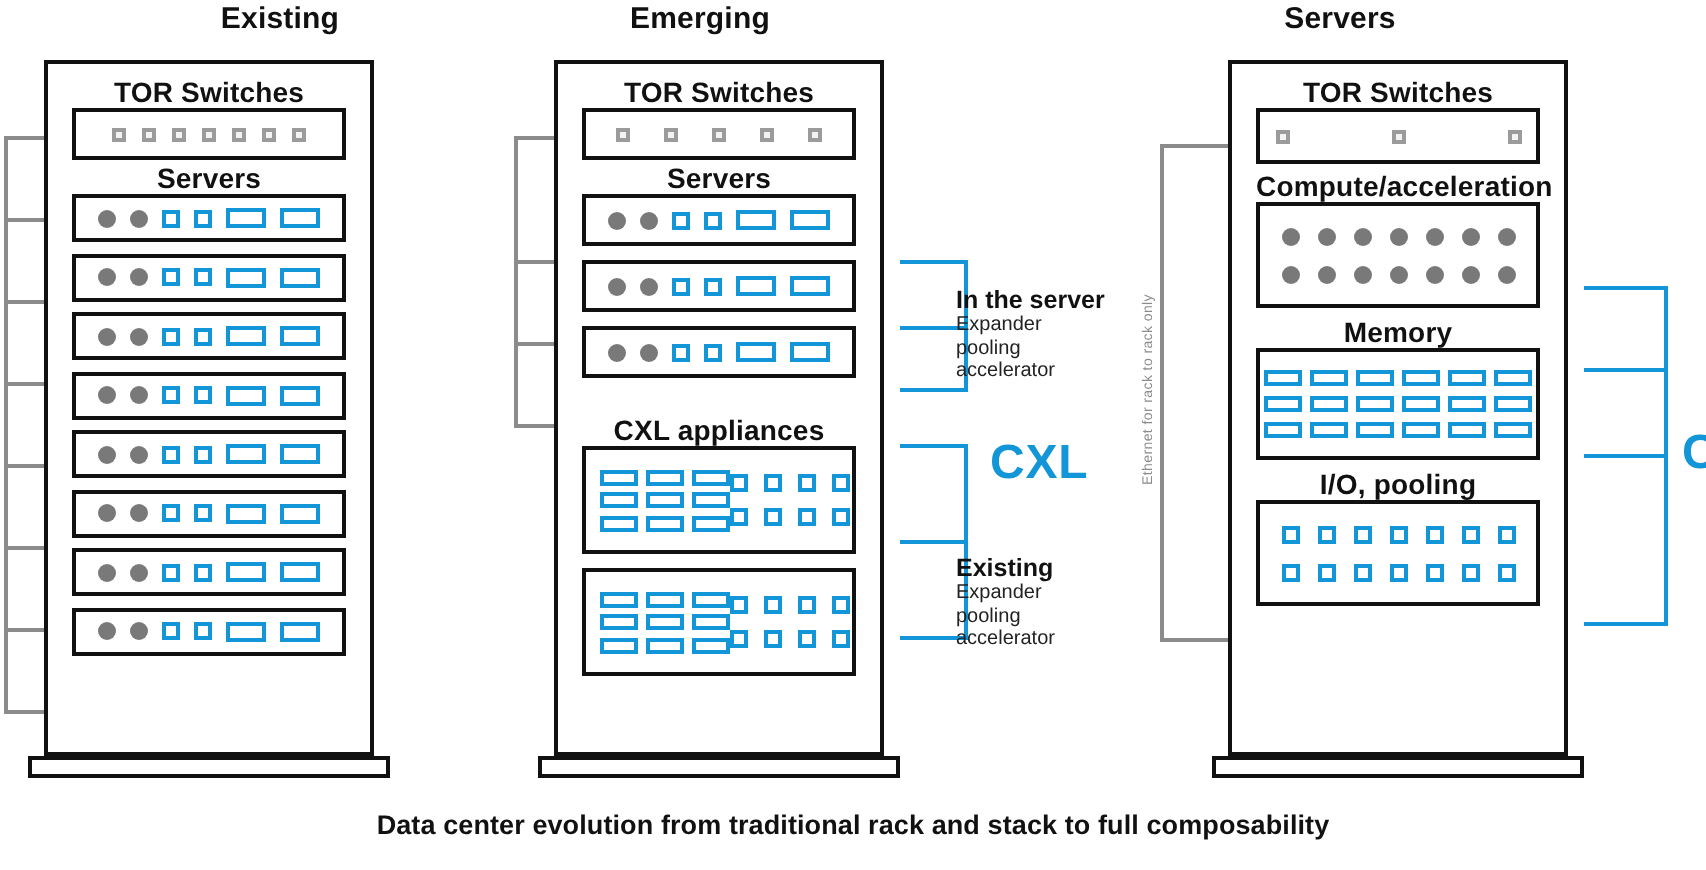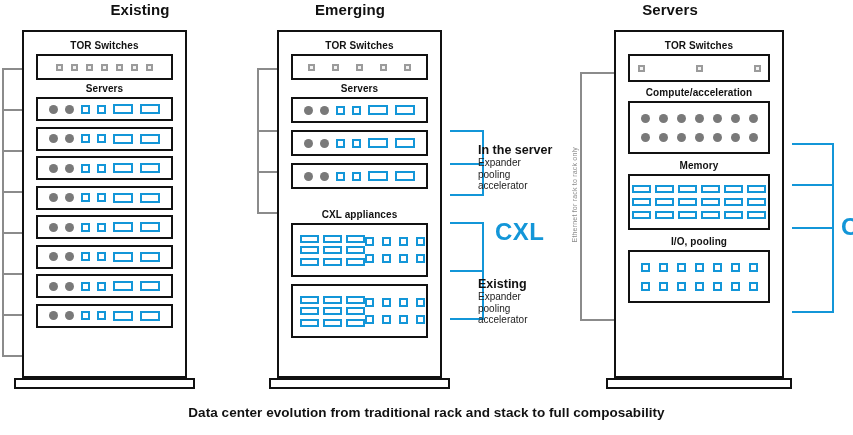--- a/index.html
+++ b/index.html
@@ -21,21 +21,21 @@
   .rack{
     position:absolute;border:2.5px solid #111;background:#fff;
     box-sizing:border-box;
   }
   .rack-inner{position:absolute;left:0;right:0;top:0;bottom:0;padding:5px 12px 6px 12px;box-sizing:border-box;}
   .rack-base{
     position:absolute;border:2.5px solid #111;background:#fff;box-sizing:border-box;height:11px;
   }
 
   .sec-label{
-    text-align:center;font-size:10px;font-weight:bold;color:#111;
+    text-align:center;font-size:14px;font-weight:bold;color:#111;
     line-height:12px;margin:3px 0 2px 0;letter-spacing:.1px;
   }
 
   
   .unit{
     border:2.2px solid #111;background:#fff;box-sizing:border-box;
     display:flex;align-items:center;justify-content:center;gap:7px;
   }
   .unit.blk{border-width:2.6px;}
 

